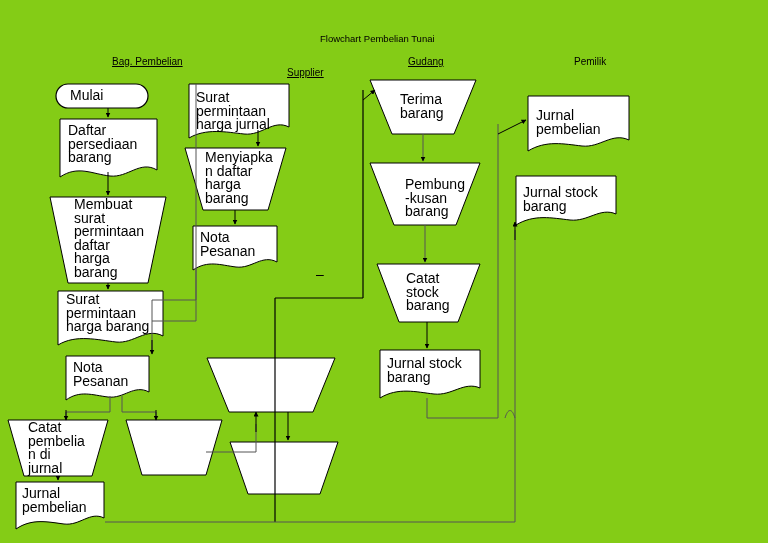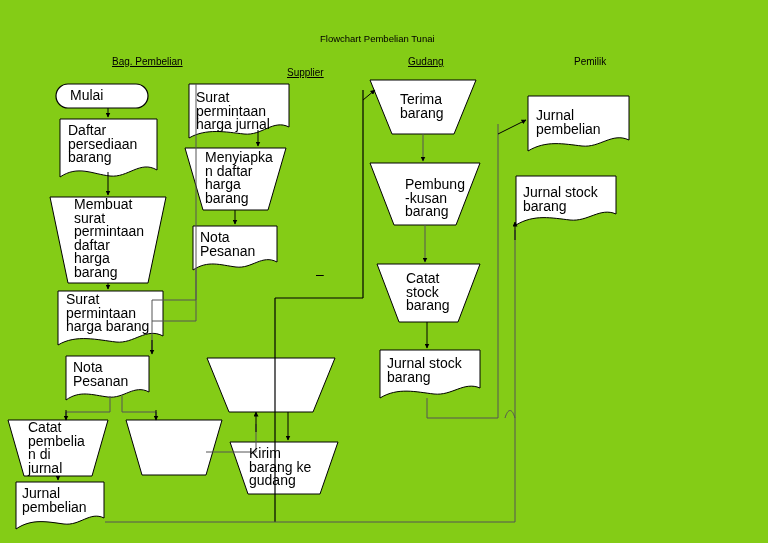--- a/index.html
+++ b/index.html
@@ -188,23 +188,20 @@
 pembelian</div>
 
   <div class="node-label" style="left:196px; top:91px; width:96px;">Surat permintaan
 harga jurnal</div>
   <div class="node-label" style="left:205px; top:151px; width:70px;">Menyiapka
 n daftar
 harga
 barang</div>
   <div class="node-label" style="left:200px; top:231px; width:72px;">Nota
 Pesanan</div>
-  <div class="node-label" style="left:249px; top:447px; width:72px;">Kirim
-barang ke
-gudang</div>
 
   <div class="node-label" style="left:400px; top:93px;  width:68px;">Terima
 barang</div>
   <div class="node-label" style="left:405px; top:178px; width:70px;">Pembung
 -kusan
 barang</div>
   <div class="node-label" style="left:406px; top:272px; width:62px;">Catat
 stock
 barang</div>
   <div class="node-label" style="left:387px; top:357px; width:88px;">Jurnal stock

